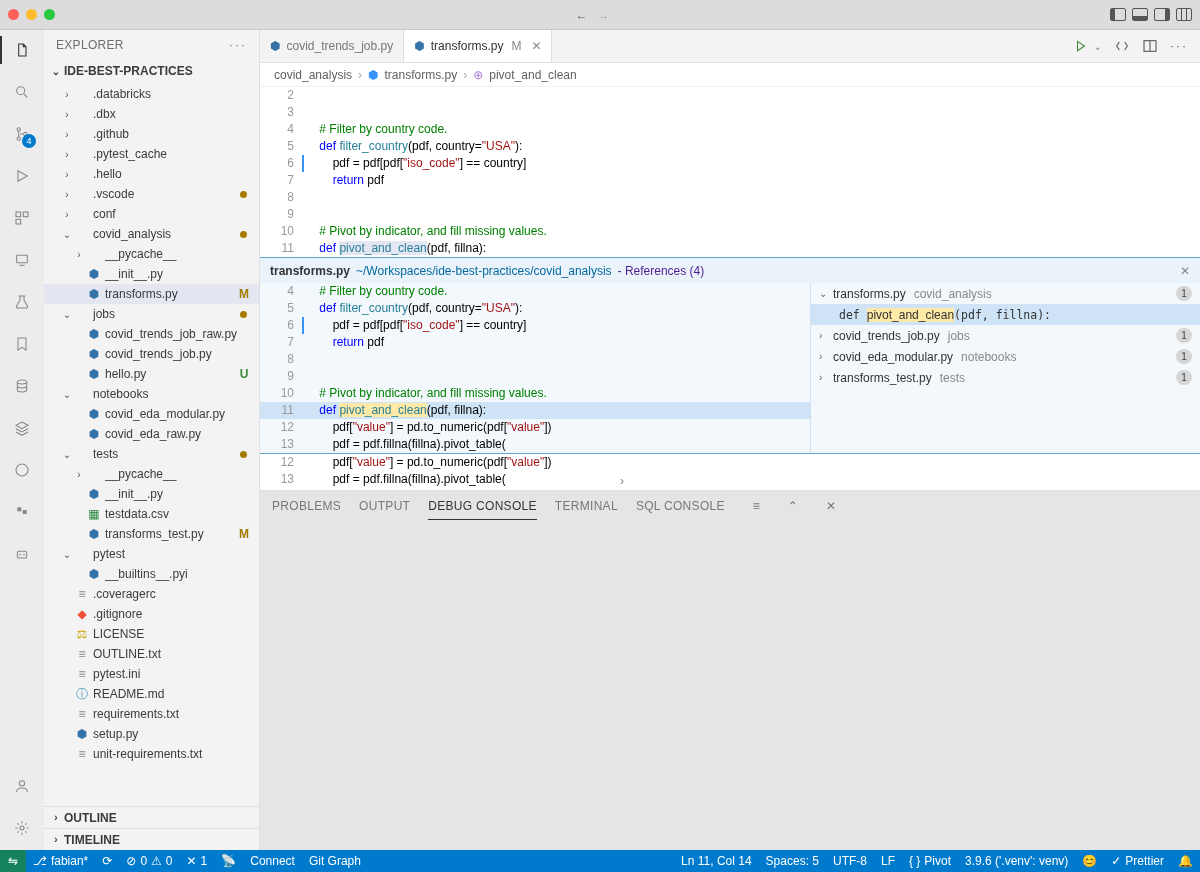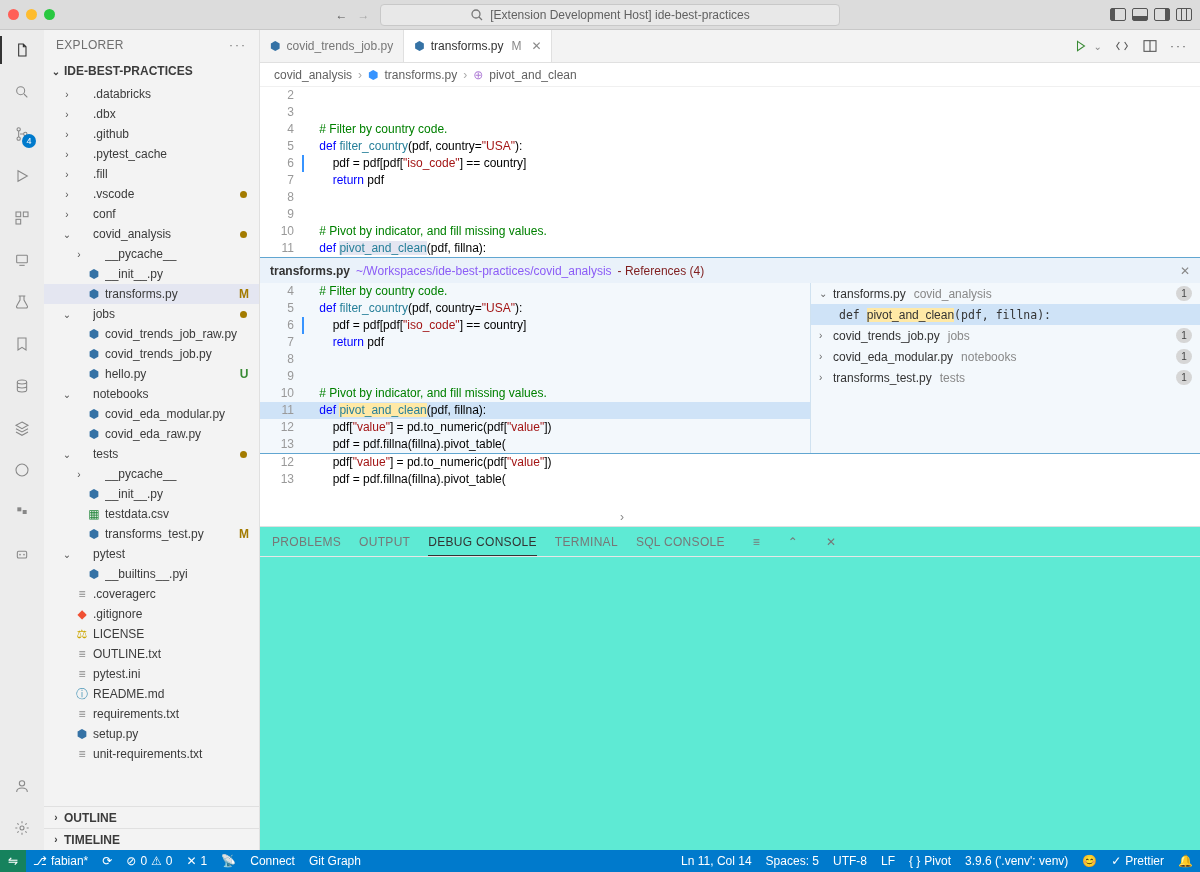--- a/index.html
+++ b/index.html
@@ -50,34 +50,34 @@
 .tab-actions{margin-left:auto;display:flex;align-items:center;gap:12px;padding:0 12px;color:#555}
 .breadcrumb{height:24px;display:flex;align-items:center;padding:0 14px;gap:6px;color:#616161;font-size:12px;border-bottom:1px solid #f0f0f0}
 .breadcrumb .sep{color:#aaa}
 .code-area{flex:1;display:flex;flex-direction:column;min-height:0;position:relative;font-family:Menlo,Consolas,monospace}
 .code-block{display:flex;font-size:12.5px;line-height:17px}
 .gutter{width:46px;text-align:right;color:#999;padding-right:12px;user-select:none}
 .codeline{flex:1;white-space:pre}
 .kw{color:#0000ff}.fn{color:#267f99}.str{color:#a31515}.cmt{color:#008000}.sel{background:#e4e6f1}.hly{background:#ffe9a6}
 .peek{border-top:1px solid #61a6d1;border-bottom:1px solid #61a6d1;background:#f3f8fc;display:flex;flex-direction:column}
 .peek-hdr{height:25px;background:#eaf2fa;display:flex;align-items:center;padding:0 10px;color:#333;font-size:12px;gap:6px}
-.peek-hdr .path{color:#8b5cf6}
-.peek-hdr .refcount{color:#7f1d1d}
+.peek-hdr .path{color:#0369a1}
+.peek-hdr .refcount{color:#4c1d95}
 .peek-hdr .closep{margin-left:auto;color:#888;cursor:pointer}
 .peek-body{display:flex;min-height:0}
 .peek-code{flex:1;font-family:Menlo,Consolas,monospace;font-size:12.5px;line-height:17px;overflow:hidden}
 .peek-list{width:390px;background:#f3f8fc;border-left:1px solid #d0e2f0;font-size:12px;overflow-y:auto}
 .pl-row{display:flex;align-items:center;height:21px;padding:0 8px;cursor:pointer;color:#333}
 .pl-row .tw{width:14px;color:#666;font-size:10px}
 .pl-row .fn2{margin-right:4px}
 .pl-row .loc{color:#888;margin-left:4px}
 .pl-row .ct{margin-left:auto;background:#d6d6d6;border-radius:8px;min-width:16px;height:15px;display:flex;align-items:center;justify-content:center;font-size:10px;color:#444}
 .pl-row.sel{background:#cfe3f7}
 .pl-row.indent{padding-left:28px}
-.panel{height:324px;background:#5eead4;border-top:1px solid #e0e0e0;display:flex;flex-direction:column}
+.panel{height:360px;background:#e5e5e5;border-top:1px solid #e0e0e0;display:flex;flex-direction:column}
 .panel-tabs{height:30px;display:flex;align-items:center;padding:0 12px;gap:18px;color:#777;font-size:11px;border-bottom:1px solid #e7e7e7}
 .panel-tabs .pt{cursor:pointer;letter-spacing:0.3px}
 .panel-tabs .pt.active{color:#333;border-bottom:1px solid #333;padding-bottom:6px;margin-bottom:-7px}
 .panel-tabs .filter{margin-left:auto;width:290px;height:22px;border:1px solid #ddd;padding:0 8px;color:#999;font-size:12px;background:#fff}
 .panel-tabs .picon{color:#777;cursor:pointer}
 .panel-body{flex:1}
 .statusbar{height:22px;background:#007acc;display:flex;align-items:center;color:#fff;font-size:11.5px}
 .statusbar .sb{padding:0 7px;display:flex;align-items:center;gap:4px;cursor:pointer;height:100%}
 .statusbar .remote{background:#16825d;padding:0 8px}
 .statusbar .right{margin-left:auto;display:flex}
@@ -91,27 +91,20 @@
 <div class="titlebar">
   <div class="traffic">
     <div class="dot r"></div>
     <div class="dot y"></div>
     <div class="dot g"></div>
   </div>
   <div class="nav-arrows">
     <span>←</span>
     <span style="opacity:.4">→</span>
   </div>
-  <div class="search-box">
-    <svg class="svgicon" viewBox="0 0 16 16">
-        <circle cx="7" cy="7" r="4" fill="none" stroke="#777" stroke-width="1.3"></circle>
-        <line x1="10" y1="10" x2="13" y2="13" stroke="#777" stroke-width="1.3"></line>
-      </svg>
-    <span>[Extension Development Host] ide-best-practices</span>
-  </div>
   <div class="layout-icons">
     <div class="li a"></div>
     <div class="li b"></div>
     <div class="li c"></div>
     <div class="li d"></div>
   </div>
 </div>
 
 <div class="main">
 
@@ -235,21 +228,21 @@
           <span class="lbl">.github</span>
         </div>
         <div class="tree-row folder" style="padding-left: 16px;">
           <span class="twisty">›</span>
           <span class="fico"></span>
           <span class="lbl">.pytest_cache</span>
         </div>
         <div class="tree-row folder" style="padding-left: 16px;">
           <span class="twisty">›</span>
           <span class="fico"></span>
-          <span class="lbl">.fill</span>
+          <span class="lbl">.hello</span>
         </div>
         <div class="tree-row folder" style="padding-left: 16px;">
           <span class="twisty">›</span>
           <span class="fico"></span>
           <span class="lbl">.vscode</span>
           <span class="status d"></span>
         </div>
         <div class="tree-row folder" style="padding-left: 16px;">
           <span class="twisty">›</span>
           <span class="fico"></span>

